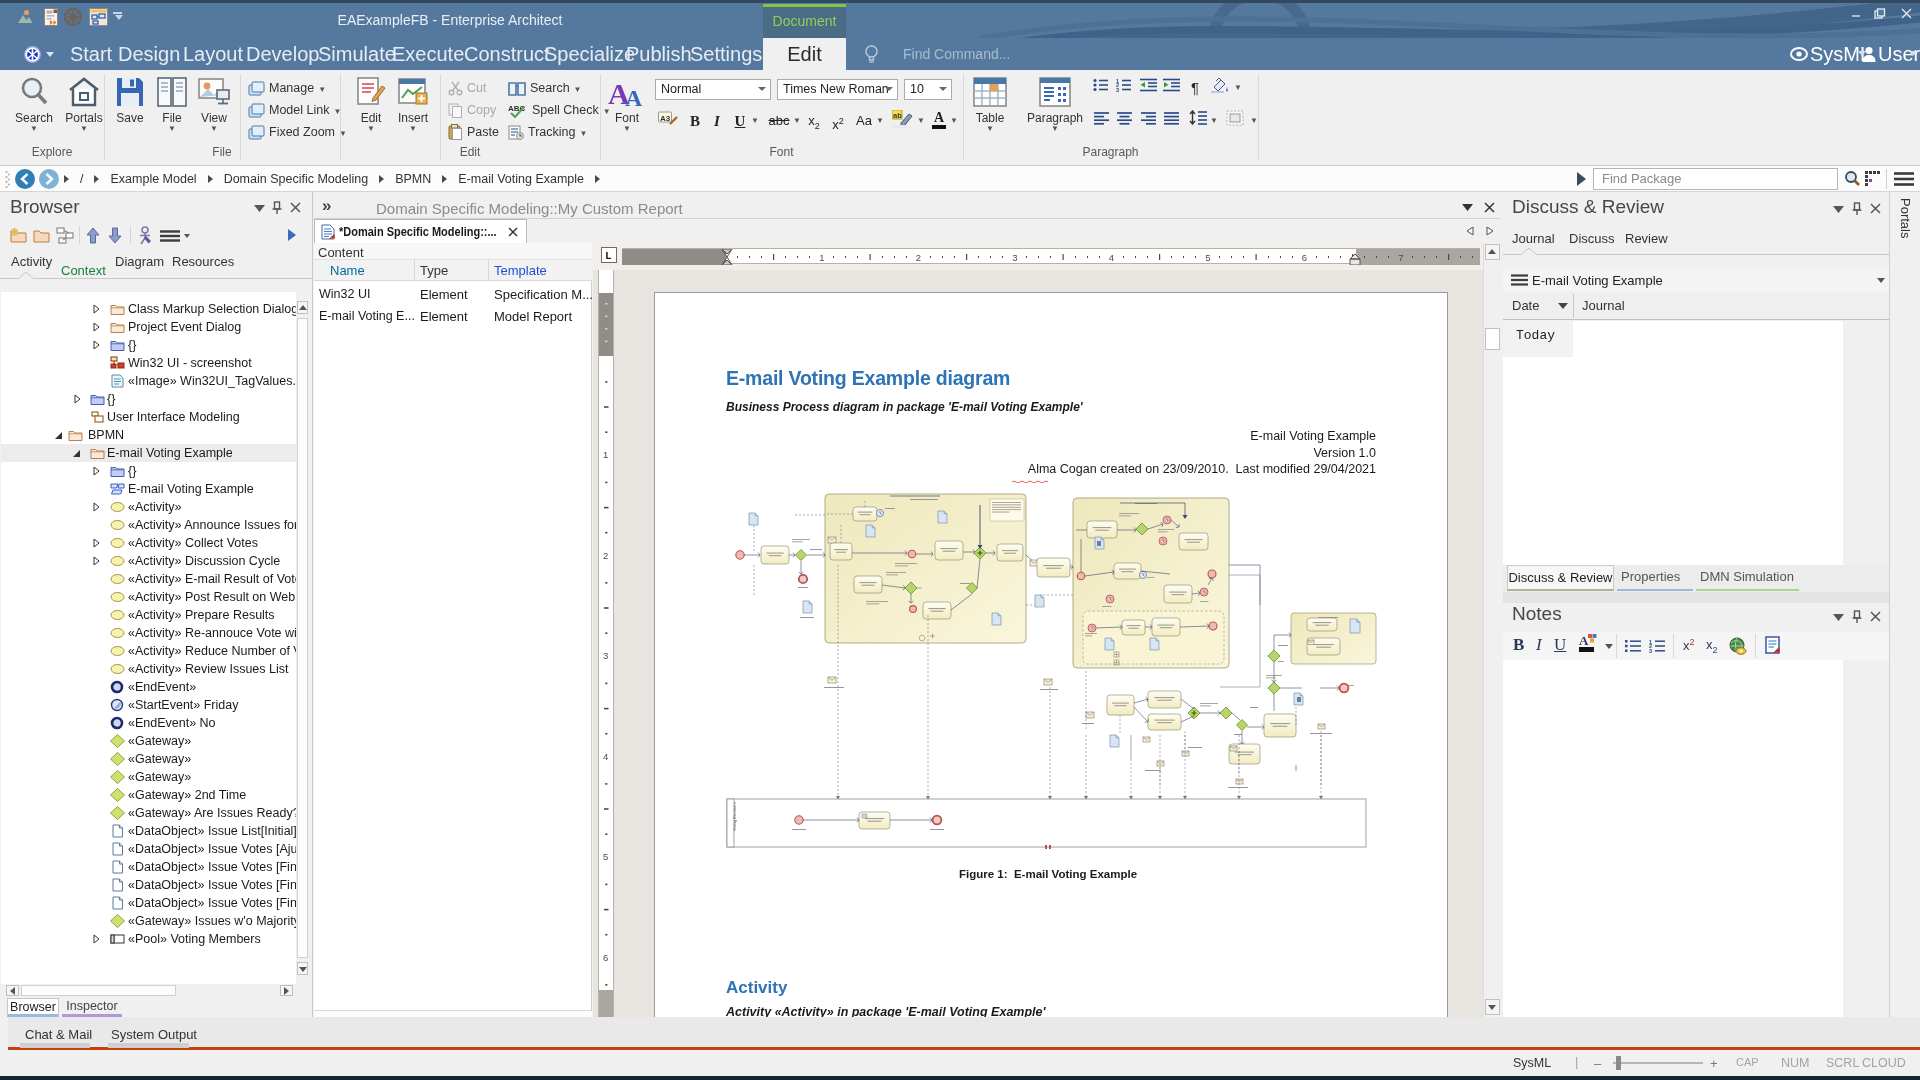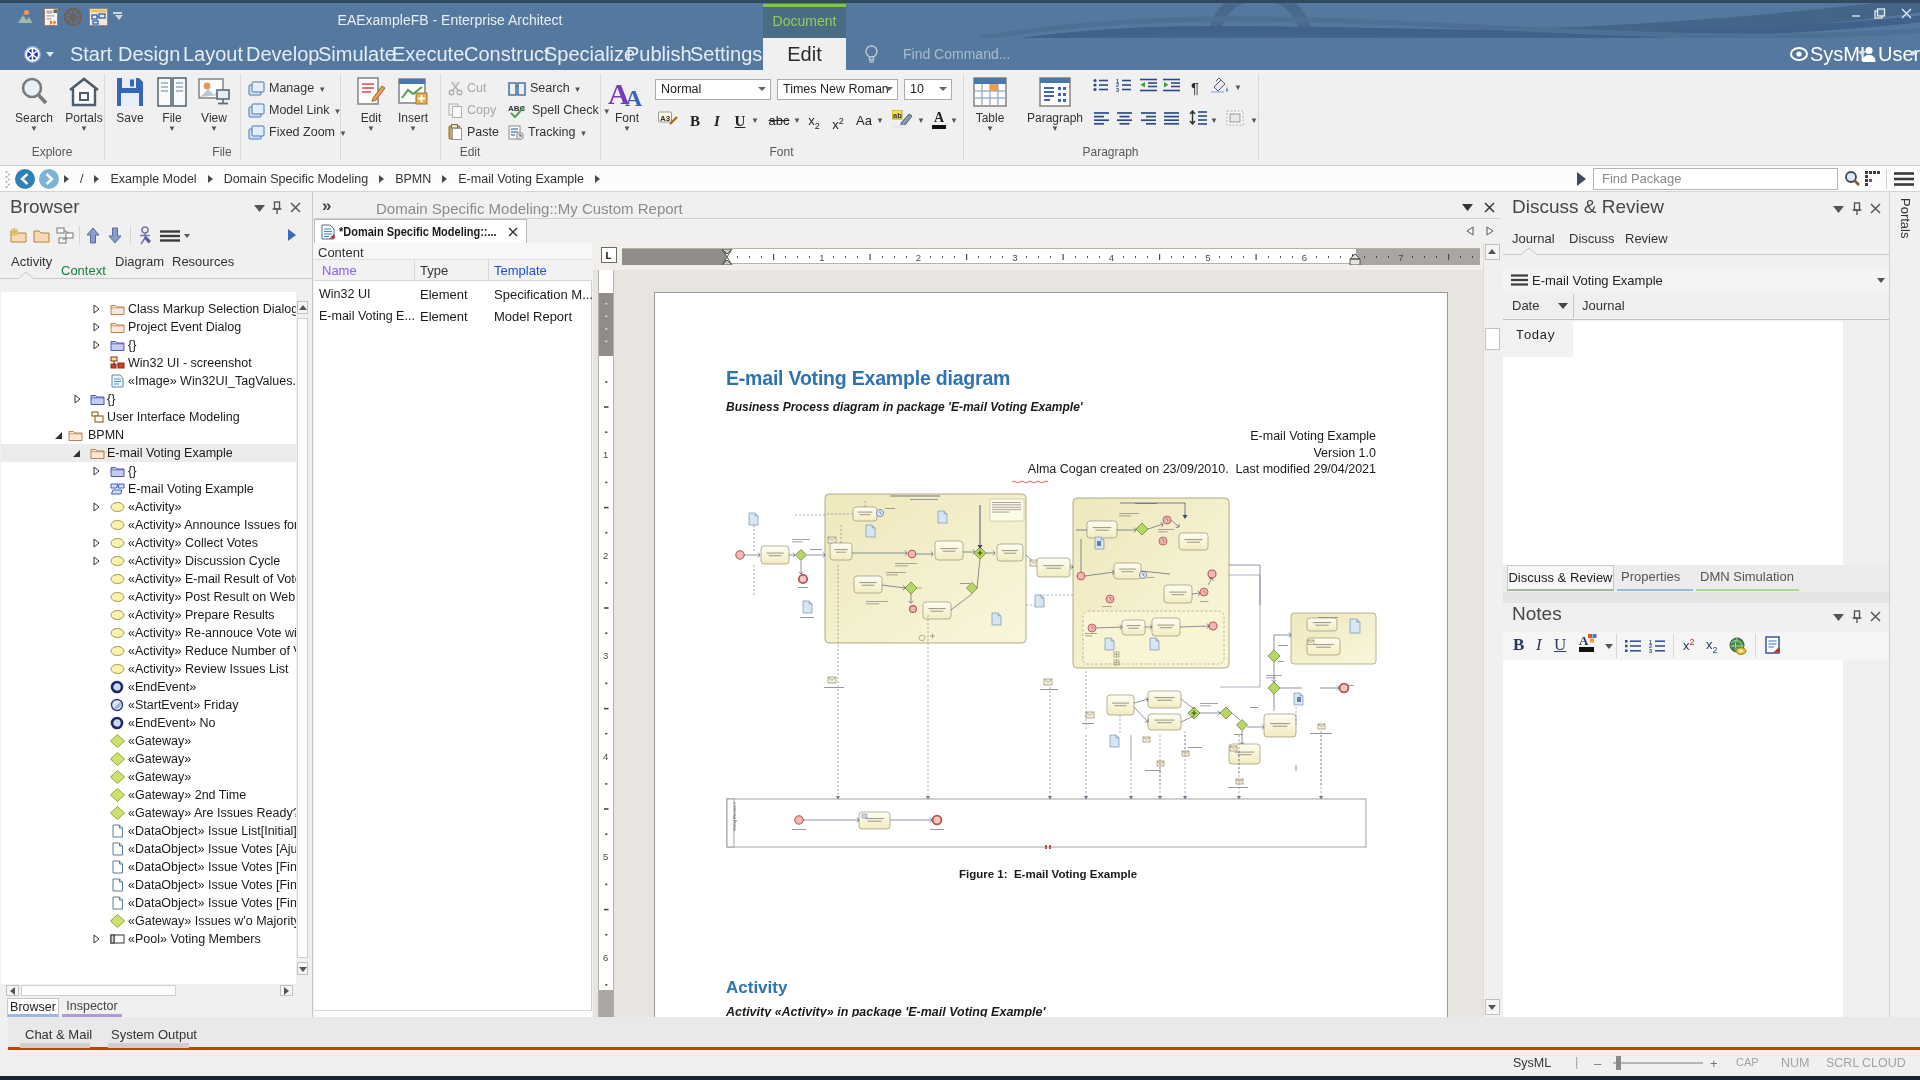--- a/index.html
+++ b/index.html
@@ -944,21 +944,21 @@
     </svg>
   <svg class="abs" style="left:1172px;top:7px" width="8" height="10" viewBox="0 0 8 10">
       <path d="M1 1 L7 5 L1 9 Z" fill="#f5f5f5" stroke="#555"></path>
     </svg>
 </div>
 <div id="contentpane">
   <div class="abs" style="left:0;top:0;width:278px;height:17px;background:#f7f7f7;border-bottom:1px solid #e0e0e0;">
     <div class="abs" style="left:4px;top:2px;font-size:13px;color:#333;">Content</div>
   </div>
   <div class="abs" style="left:0;top:17px;width:278px;height:21px;background:#f2f2f2;border-bottom:1px solid #d8d8d8;">
-    <div class="abs" style="left:8px;top:3px;font-size:13px;color:#8b5cf6;">Name</div>
+    <div class="abs" style="left:16px;top:3px;font-size:13px;color:#0369a1;">Name</div>
     <div class="abs" style="left:106px;top:3px;font-size:13px;color:#333;">Type</div>
     <div class="abs" style="left:180px;top:3px;font-size:13px;color:#1d4ed8;">Template</div>
     <div class="abs" style="left:100px;top:0;width:1px;height:21px;background:#d8d8d8;"></div>
     <div class="abs" style="left:174px;top:0;width:1px;height:21px;background:#d8d8d8;"></div>
   </div>
   <div class="abs" style="left:5px;top:44px;font-size:12.5px;color:#1a1a1a;">Win32 UI</div>
   <div class="abs" style="left:106px;top:44px;font-size:13px;color:#1a1a1a;">Element</div>
   <div class="abs" style="left:180px;top:44px;font-size:13px;color:#1a1a1a;">Specification M...</div>
   <div class="abs" style="left:5px;top:66px;font-size:12.5px;color:#1a1a1a;">E-mail Voting E...</div>
   <div class="abs" style="left:106px;top:66px;font-size:13px;color:#1a1a1a;">Element</div>

